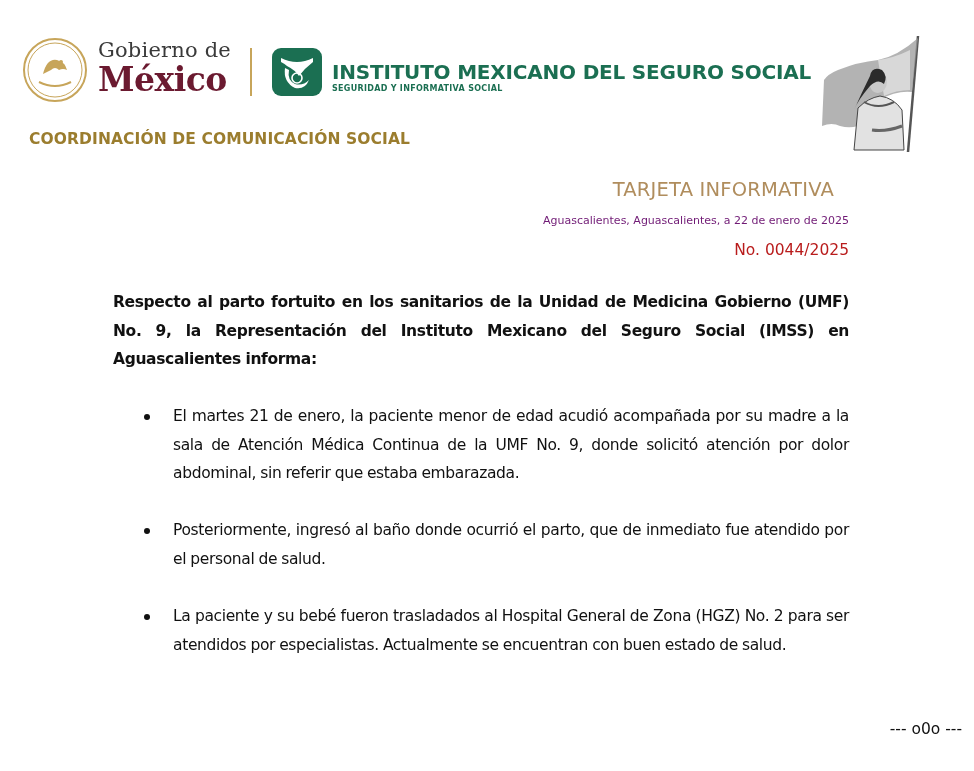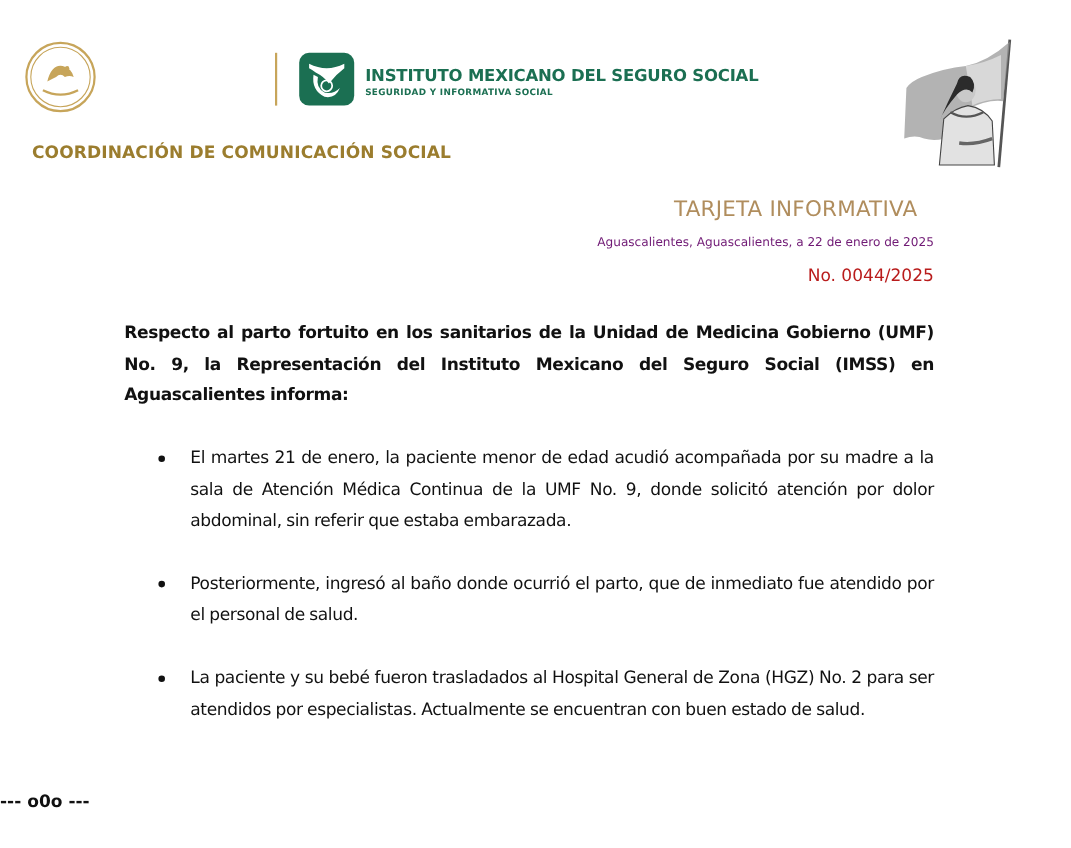--- a/index.html
+++ b/index.html
@@ -64,21 +64,21 @@
     display: flex; align-items: center; justify-content: center;
   }
   .imss-logo svg { width: 40px; height: 40px; }
   .imss-text {
     position: absolute;
     left: 332px; top: 62px;
     color: #1b6f52;
   }
   .imss-line1 {
     font-family: "DejaVu Sans", sans-serif;
-    font-size: 15px;
+    font-size: 20px;
     font-weight: bold;
     letter-spacing: -0.2px;
     line-height: 1;
   }
   .imss-line2 {
     font-family: "DejaVu Sans", sans-serif;
     font-size: 8px;
     font-weight: bold;
     margin-top: 3px;
     letter-spacing: 0.3px;
@@ -150,36 +150,40 @@
     position: absolute;
     left: 31px; top: 12px;
     width: 6px; height: 6px;
     border-radius: 50%;
     background: #111;
   }
   .closing {
     position: absolute;
     left: 0; width: 962px;
     top: 720px;
-    text-align: left;
-    font-size: 15.5px;
-    font-weight: bold;
+    text-align: right;
+    font-size: 15.5px;
+    font-weight: normal;
   }
 </style>
 </head>
 <body>
 
 <div class="header">
   <div class="seal">
     <svg viewBox="0 0 60 60">
       <circle cx="30" cy="30" r="27" fill="none" stroke="#c7a55a" stroke-width="1"></circle>
       <path d="M18 34 Q22 18 32 20 Q40 22 42 30 Q38 28 34 30 Q30 26 26 30 Q22 32 18 34 Z" fill="#c7a55a"></path>
       <path d="M14 42 Q30 50 46 42" fill="none" stroke="#c7a55a" stroke-width="2"></path>
       <circle cx="36" cy="22" r="2" fill="#c7a55a"></circle>
     </svg>
+  </div>
+  <div class="gob-text">
+    <div class="gob-line1">Gobierno de</div>
+    <div class="gob-line2">México</div>
   </div>
   <div class="divider"></div>
   <div class="imss-logo">
     <svg viewBox="0 0 40 40">
       <path d="M4 6 Q20 14 36 6 L36 10 Q28 16 22 24 Q18 18 10 14 Q8 12 4 10 Z" fill="#ffffff"></path>
       <path d="M8 16 Q6 30 18 36 Q28 38 32 28 Q26 34 18 32 Q10 28 12 18 Z" fill="#ffffff"></path>
       <circle cx="20" cy="26" r="5" fill="none" stroke="#ffffff" stroke-width="1.6"></circle>
     </svg>
   </div>
   <div class="imss-text">

